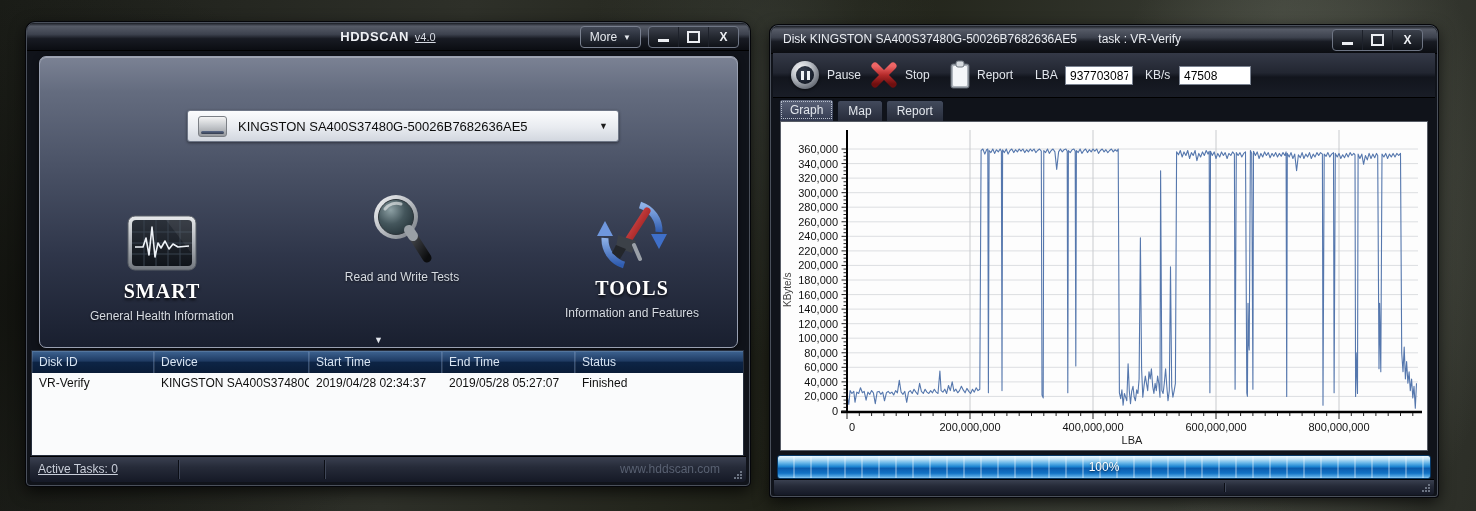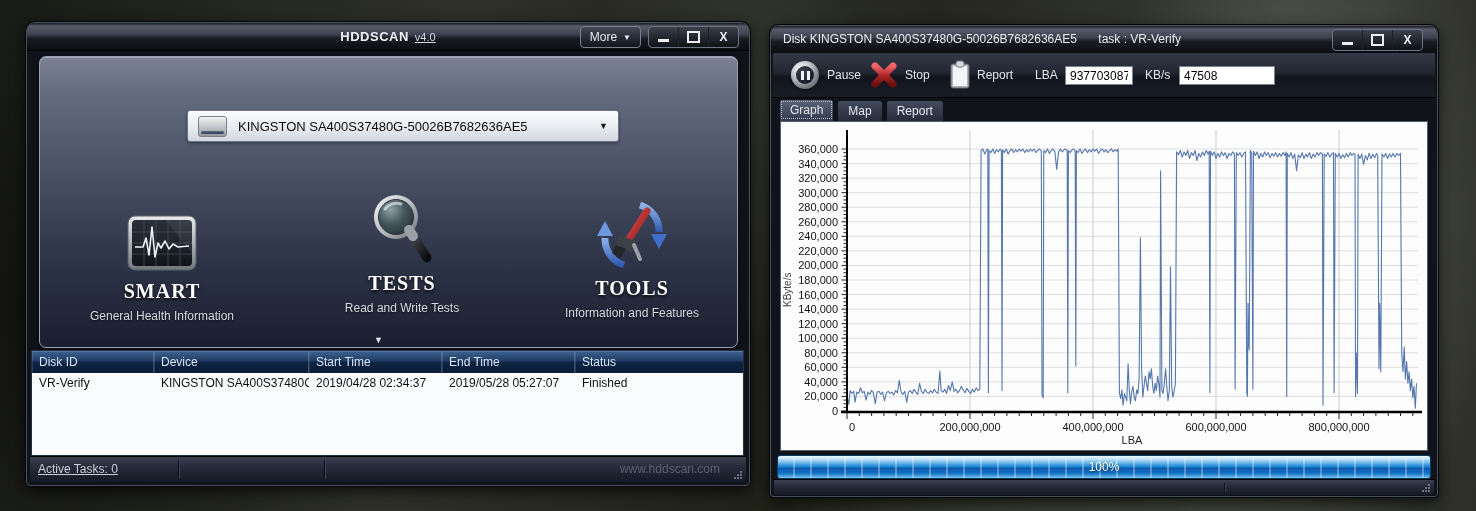--- a/index.html
+++ b/index.html
@@ -200,21 +200,20 @@
                 <stop offset="1" stop-color="#0c0d0f"></stop>
             </linearGradient>
           </defs>
           <circle cx="31" cy="25" r="22" fill="url(#rimG)"></circle>
           <circle cx="31" cy="25" r="17.5" fill="url(#lensG)" stroke="#2c343a"></circle>
           <path d="M 20 17 A 14 14 0 0 1 36 12" fill="none" stroke="#ffffff" stroke-width="3" opacity=".55" stroke-linecap="round"></path>
           <line x1="46" y1="41" x2="62" y2="66" stroke="url(#handleG)" stroke-width="9" stroke-linecap="round"></line>
           <line x1="44" y1="38" x2="48" y2="44" stroke="#9aa0a6" stroke-width="10" stroke-linecap="round"></line>
         </svg>
       </div>
-      <div class="big-label">TESTS</div>
       <div class="sub-label">Read and Write Tests</div>
     </div>
 
     <div class="section" id="sec-tools">
       <div class="icon-wrap">
         <svg width="72" height="68" viewBox="0 0 72 68">
           <defs>
             <linearGradient id="arrG" x1="0" y1="0" x2="0" y2="1">
               <stop offset="0" stop-color="#8fb2e8"></stop>
                 <stop offset="1" stop-color="#2f5cb0"></stop>
@@ -313,21 +312,21 @@
     <svg width="22" height="30" viewBox="0 0 22 30" style="position:absolute;left:176px;top:7px;">
       <rect x="2" y="4" width="18" height="24" rx="2" fill="#aeb4bc" stroke="#5f6670"></rect>
       <rect x="4" y="6" width="14" height="20" rx="1" fill="#f4f6f9"></rect>
       <rect x="7" y="1" width="8" height="6" rx="2" fill="#d5d9de" stroke="#6b727c"></rect>
     </svg>
     <span class="tool-label" style="left:204px;">Report</span>
 
     <span class="tool-label" style="left:262px;">LBA</span>
     <input class="field" style="left: 292px; width: 68px;" value="937703087">
     <span class="tool-label" style="left:372px;">KB/s</span>
-    <input class="field" style="left: 406px; width: 96px;" value="47508">
+    <input class="field" style="left: 406px; width: 72px;" value="47508">
   </div>
 
   <div id="tabs">
     <div class="tab active">Graph</div>
     <div class="tab">Map</div>
     <div class="tab">Report</div>
   </div>
 
   <div id="chart-panel">
     <svg id="chart-svg" width="646" height="328" viewBox="0 0 646 328">

